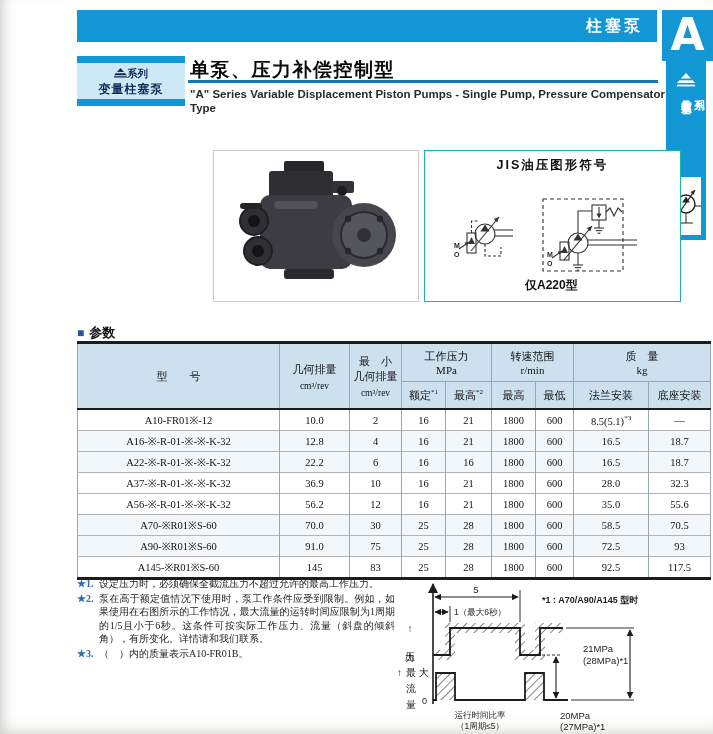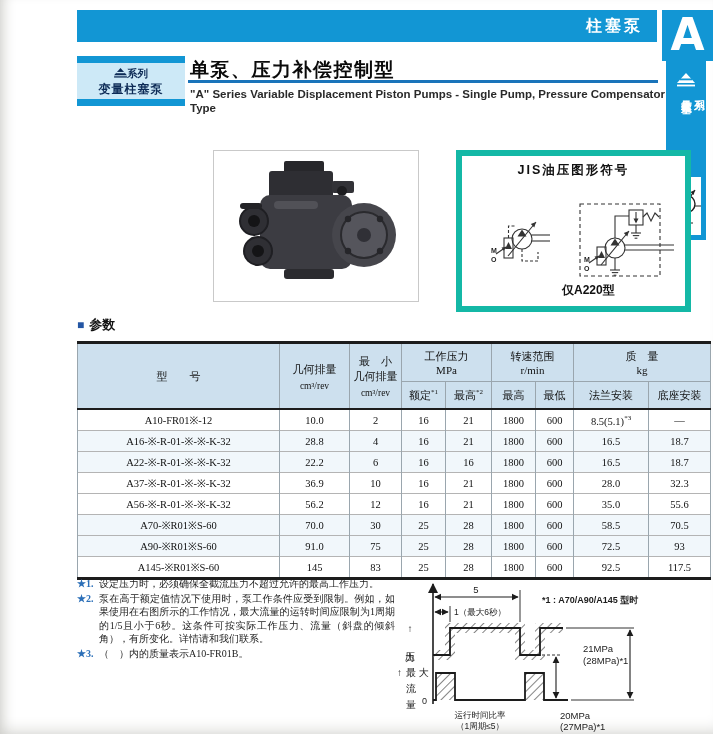--- a/index.html
+++ b/index.html
@@ -25,27 +25,27 @@
          border-top:7px solid #1296d4;border-bottom:7px solid #1296d4;box-sizing:border-box;
          text-align:center;color:#0d2b56;font-weight:bold;}
   .badge .l1{font-size:10.5px;margin-top:4px;}
   .badge .l2{font-size:12px;letter-spacing:1px;}
   
   .title-zh{left:190px;top:50px;font-size:19px;font-weight:bold;color:#0a0a0a;letter-spacing:1.5px;margin-top:7px;}
   .title-rule{left:188px;top:80px;width:470px;height:3px;background:#1a74ba;}
   .title-en{left:190px;top:87px;width:482px;font-size:11.5px;font-weight:bold;color:#2a2a2a;line-height:14px;}
   
   .photofig{left:213px;top:150px;width:204px;height:150px;border:1px solid #c9c9c9;background:#fff;}
-  .jisfig{left:456px;top:150px;width:223px;height:150px;border:6px solid #14b8a6;background:#fff;}
+  .jisfig{left:424px;top:150px;width:223px;height:150px;border:1px solid #14b8a6;background:#fff;padding-left:32px;}
   .jisfig .jtitle{position:absolute;top:6px;left:0;width:100%;text-align:center;
                   font-weight:bold;font-size:12.5px;letter-spacing:2px;color:#111;}
   .jisfig .jcap{position:absolute;left:100px;top:126px;width:110px;
                 font-weight:bold;font-size:12px;color:#111;}
   
-  .secttl{left:77px;top:316px;font-size:13px;font-weight:bold;color:#111;}
+  .secttl{left:77px;top:324px;font-size:13px;font-weight:bold;color:#111;}
   .secttl .sq{color:#2456a4;margin-right:5px;font-size:12px;}
   
   .ptable{left:77px;top:341px;width:633px;border-collapse:collapse;table-layout:fixed;
           font-family:"Liberation Serif",serif;color:#111;}
   .ptable th,.ptable td{border-left:1px solid #9aa6ae;border-right:1px solid #9aa6ae;
           padding:0;text-align:center;font-weight:normal;}
   .ptable thead th{background:#cde0ee;font-size:11px;border-bottom:1px solid #9aa6ae;}
   .ptable thead tr.t1 th{height:37px;}
   .ptable thead tr.t2 th{height:26px;}
   .ptable{border-top:3px solid #1c1c1c;border-bottom:3px solid #1c1c1c;}
@@ -246,21 +246,21 @@
           <td>2</td>
           <td>16</td>
           <td>21</td>
           <td>1800</td>
           <td>600</td>
           <td>8.5(5.1)<sup>*3</sup></td>
           <td>—</td>
         </tr>
         <tr class="tint">
           <td>A16-※-R-01-※-※-K-32</td>
-          <td>28.8</td>
+          <td>12.8</td>
           <td>4</td>
           <td>16</td>
           <td>21</td>
           <td>1800</td>
           <td>600</td>
           <td>16.5</td>
           <td>18.7</td>
         </tr>
         <tr class="tint">
           <td>A22-※-R-01-※-※-K-32</td>

